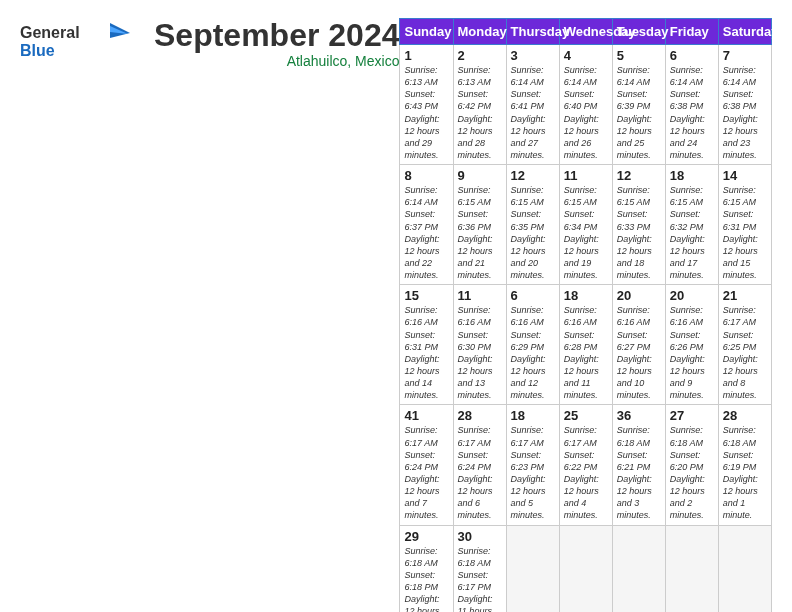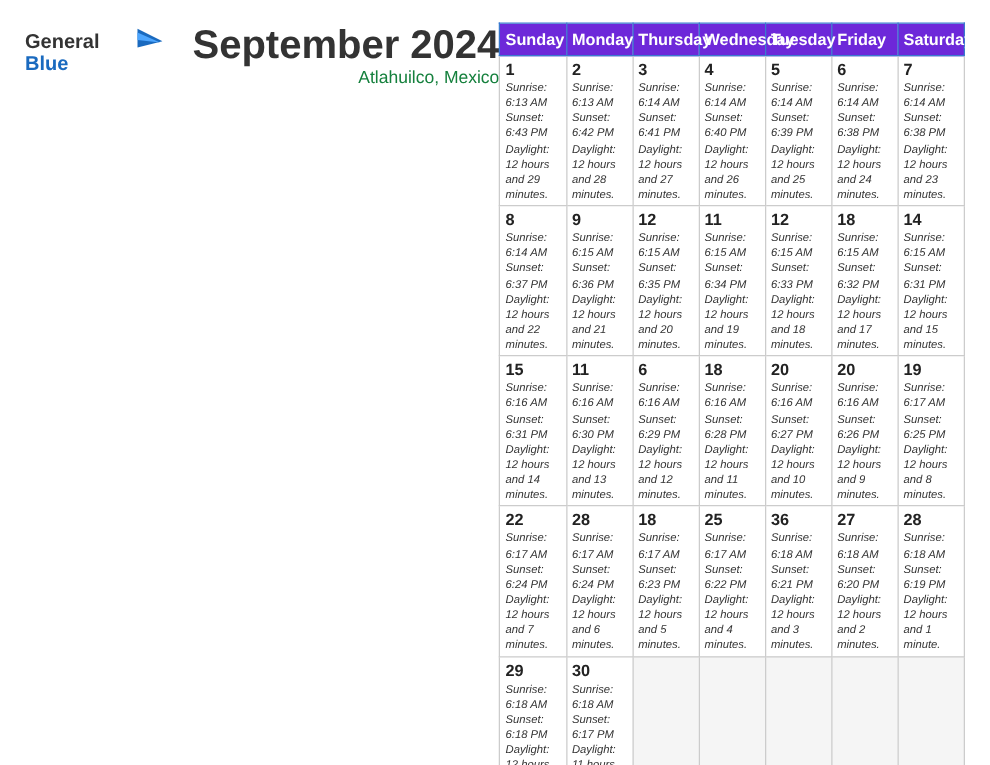--- a/index.html
+++ b/index.html
@@ -264,30 +264,30 @@
 and 10 minutes.</div>
           </td>
           <td>
             <span class="day-num">20</span>
             <div class="day-info" style="white-space: pre-line;">Sunrise: 6:16 AM
 Sunset: 6:26 PM
 Daylight: 12 hours
 and 9 minutes.</div>
           </td>
           <td>
-            <span class="day-num">19</span>
+            <span class="day-num">21</span>
             <div class="day-info" style="white-space: pre-line;">Sunrise: 6:17 AM
 Sunset: 6:25 PM
 Daylight: 12 hours
 and 8 minutes.</div>
           </td>
         </tr>
         <tr class="week-row">
           <td>
-            <span class="day-num">22</span>
+            <span class="day-num">41</span>
             <div class="day-info" style="white-space: pre-line;">Sunrise: 6:17 AM
 Sunset: 6:24 PM
 Daylight: 12 hours
 and 7 minutes.</div>
           </td>
           <td>
             <span class="day-num">28</span>
             <div class="day-info" style="white-space: pre-line;">Sunrise: 6:17 AM
 Sunset: 6:24 PM
 Daylight: 12 hours

